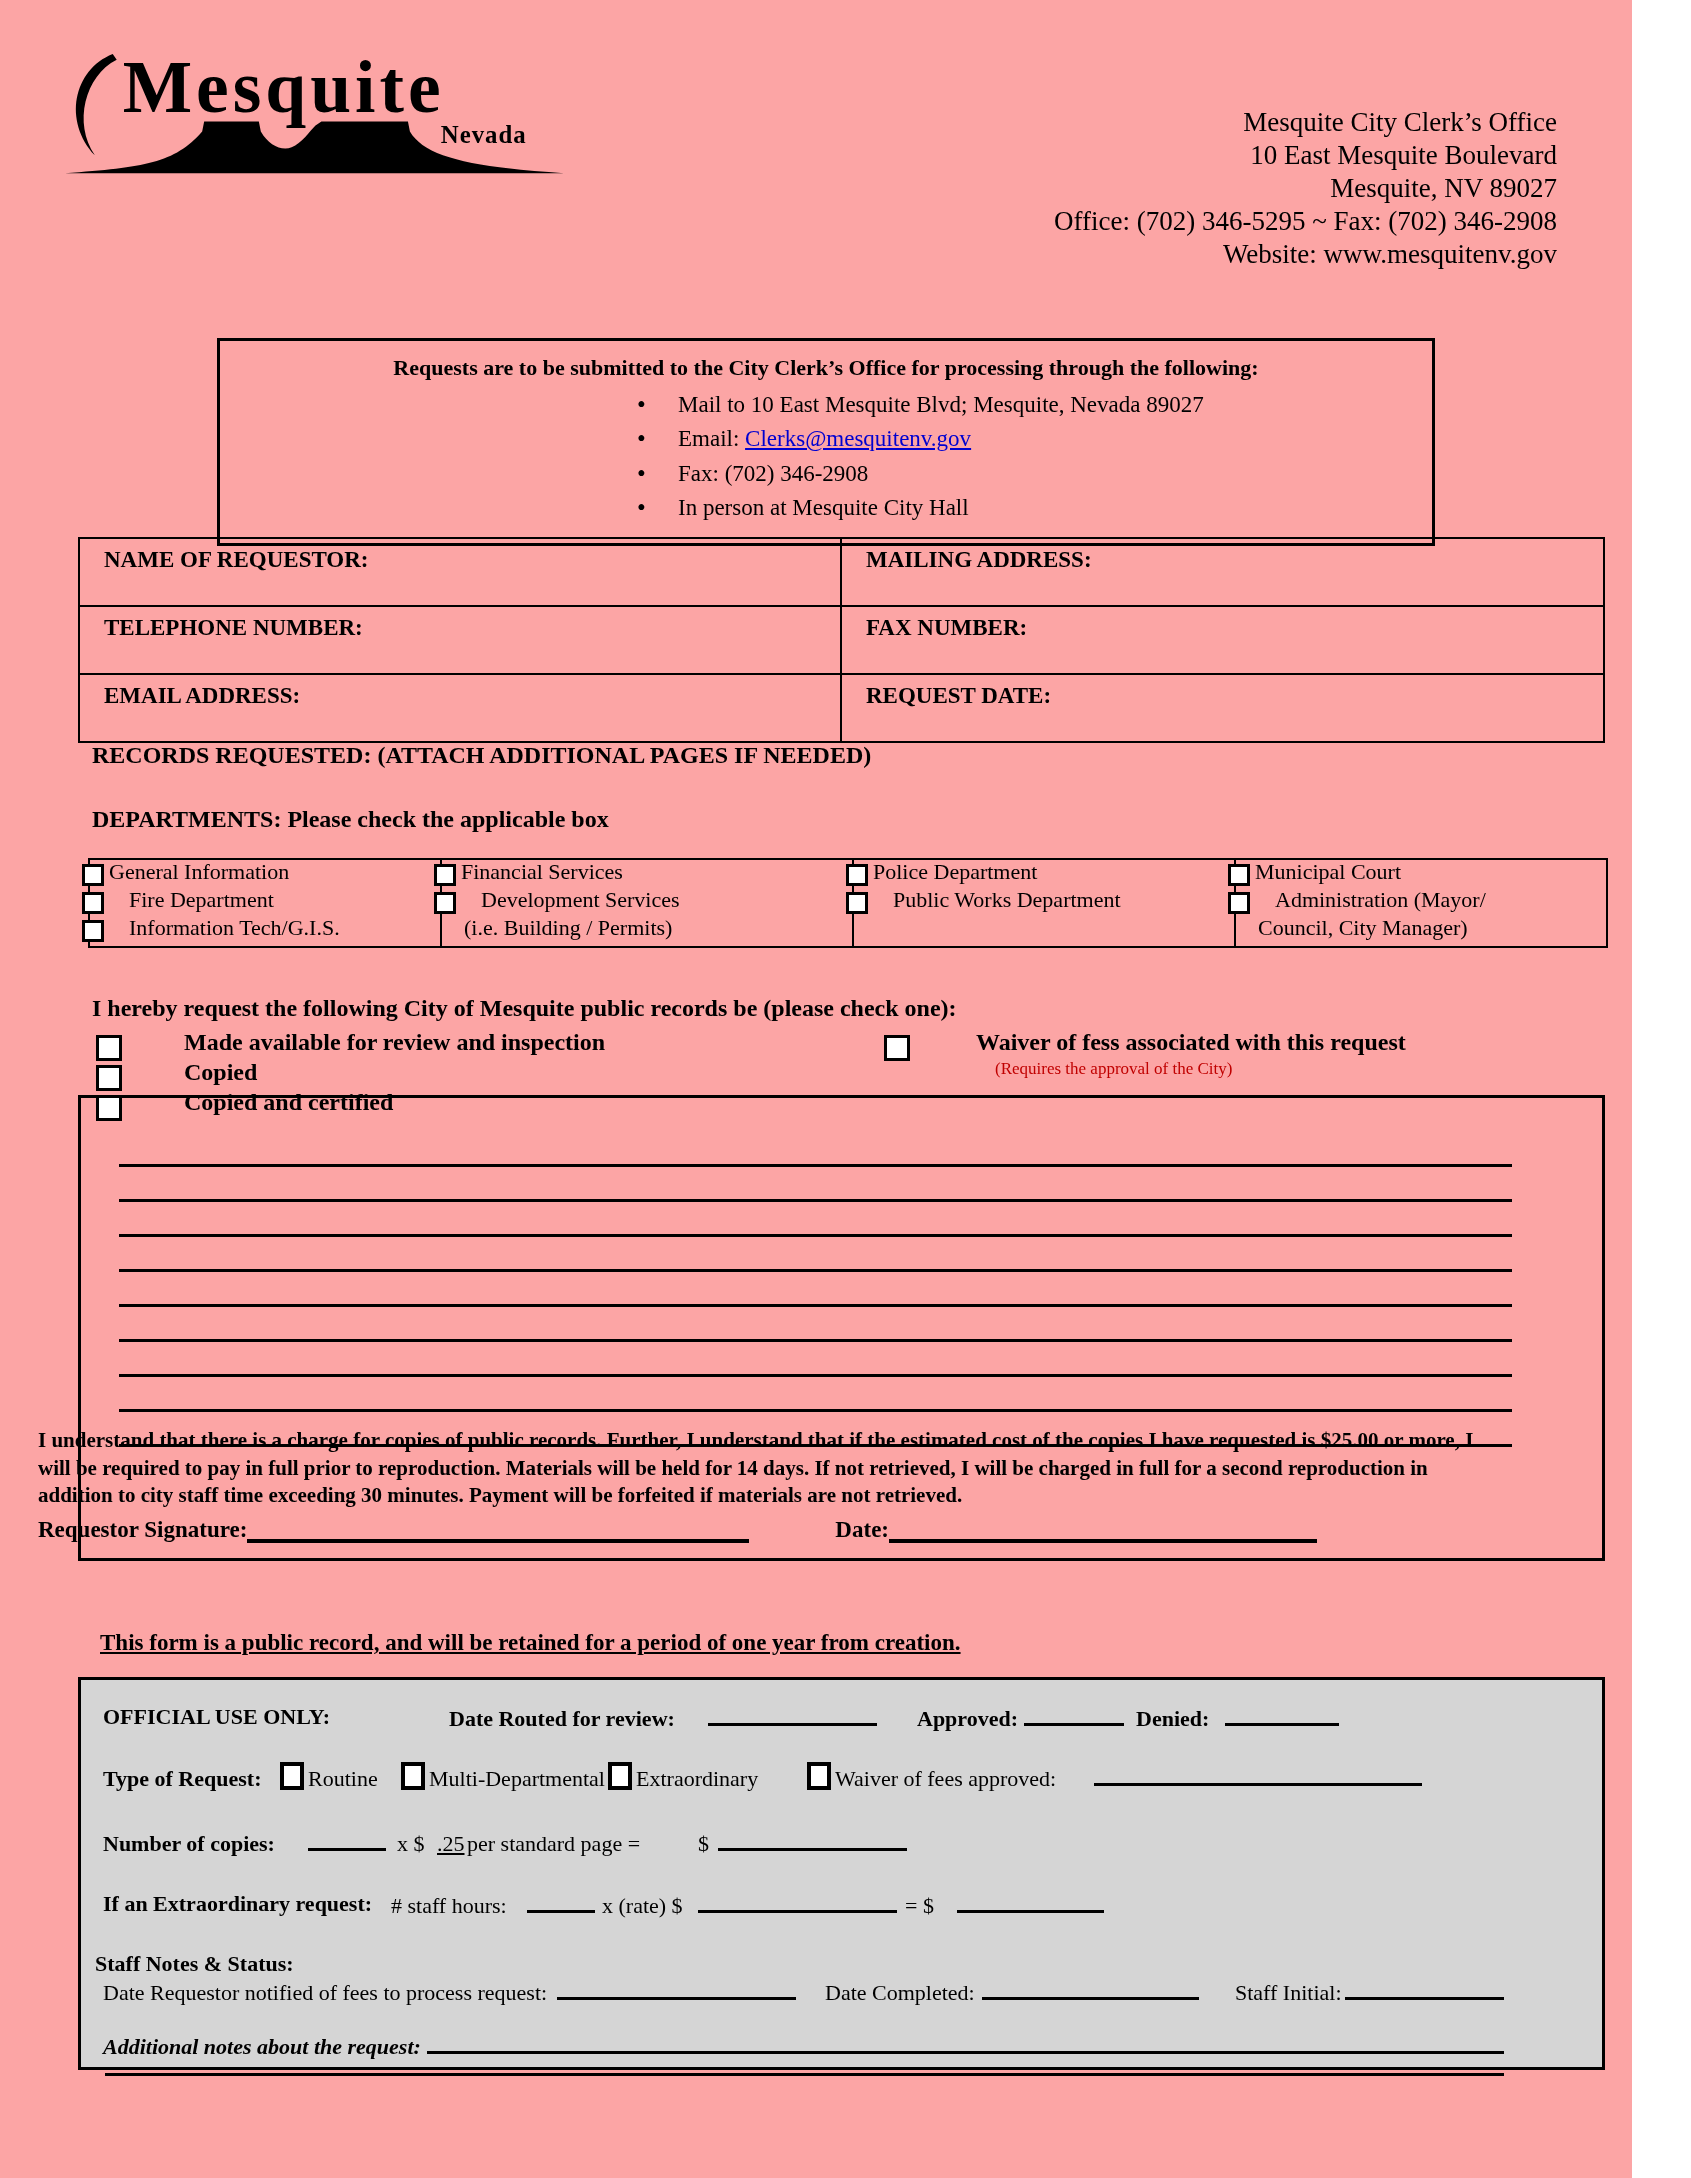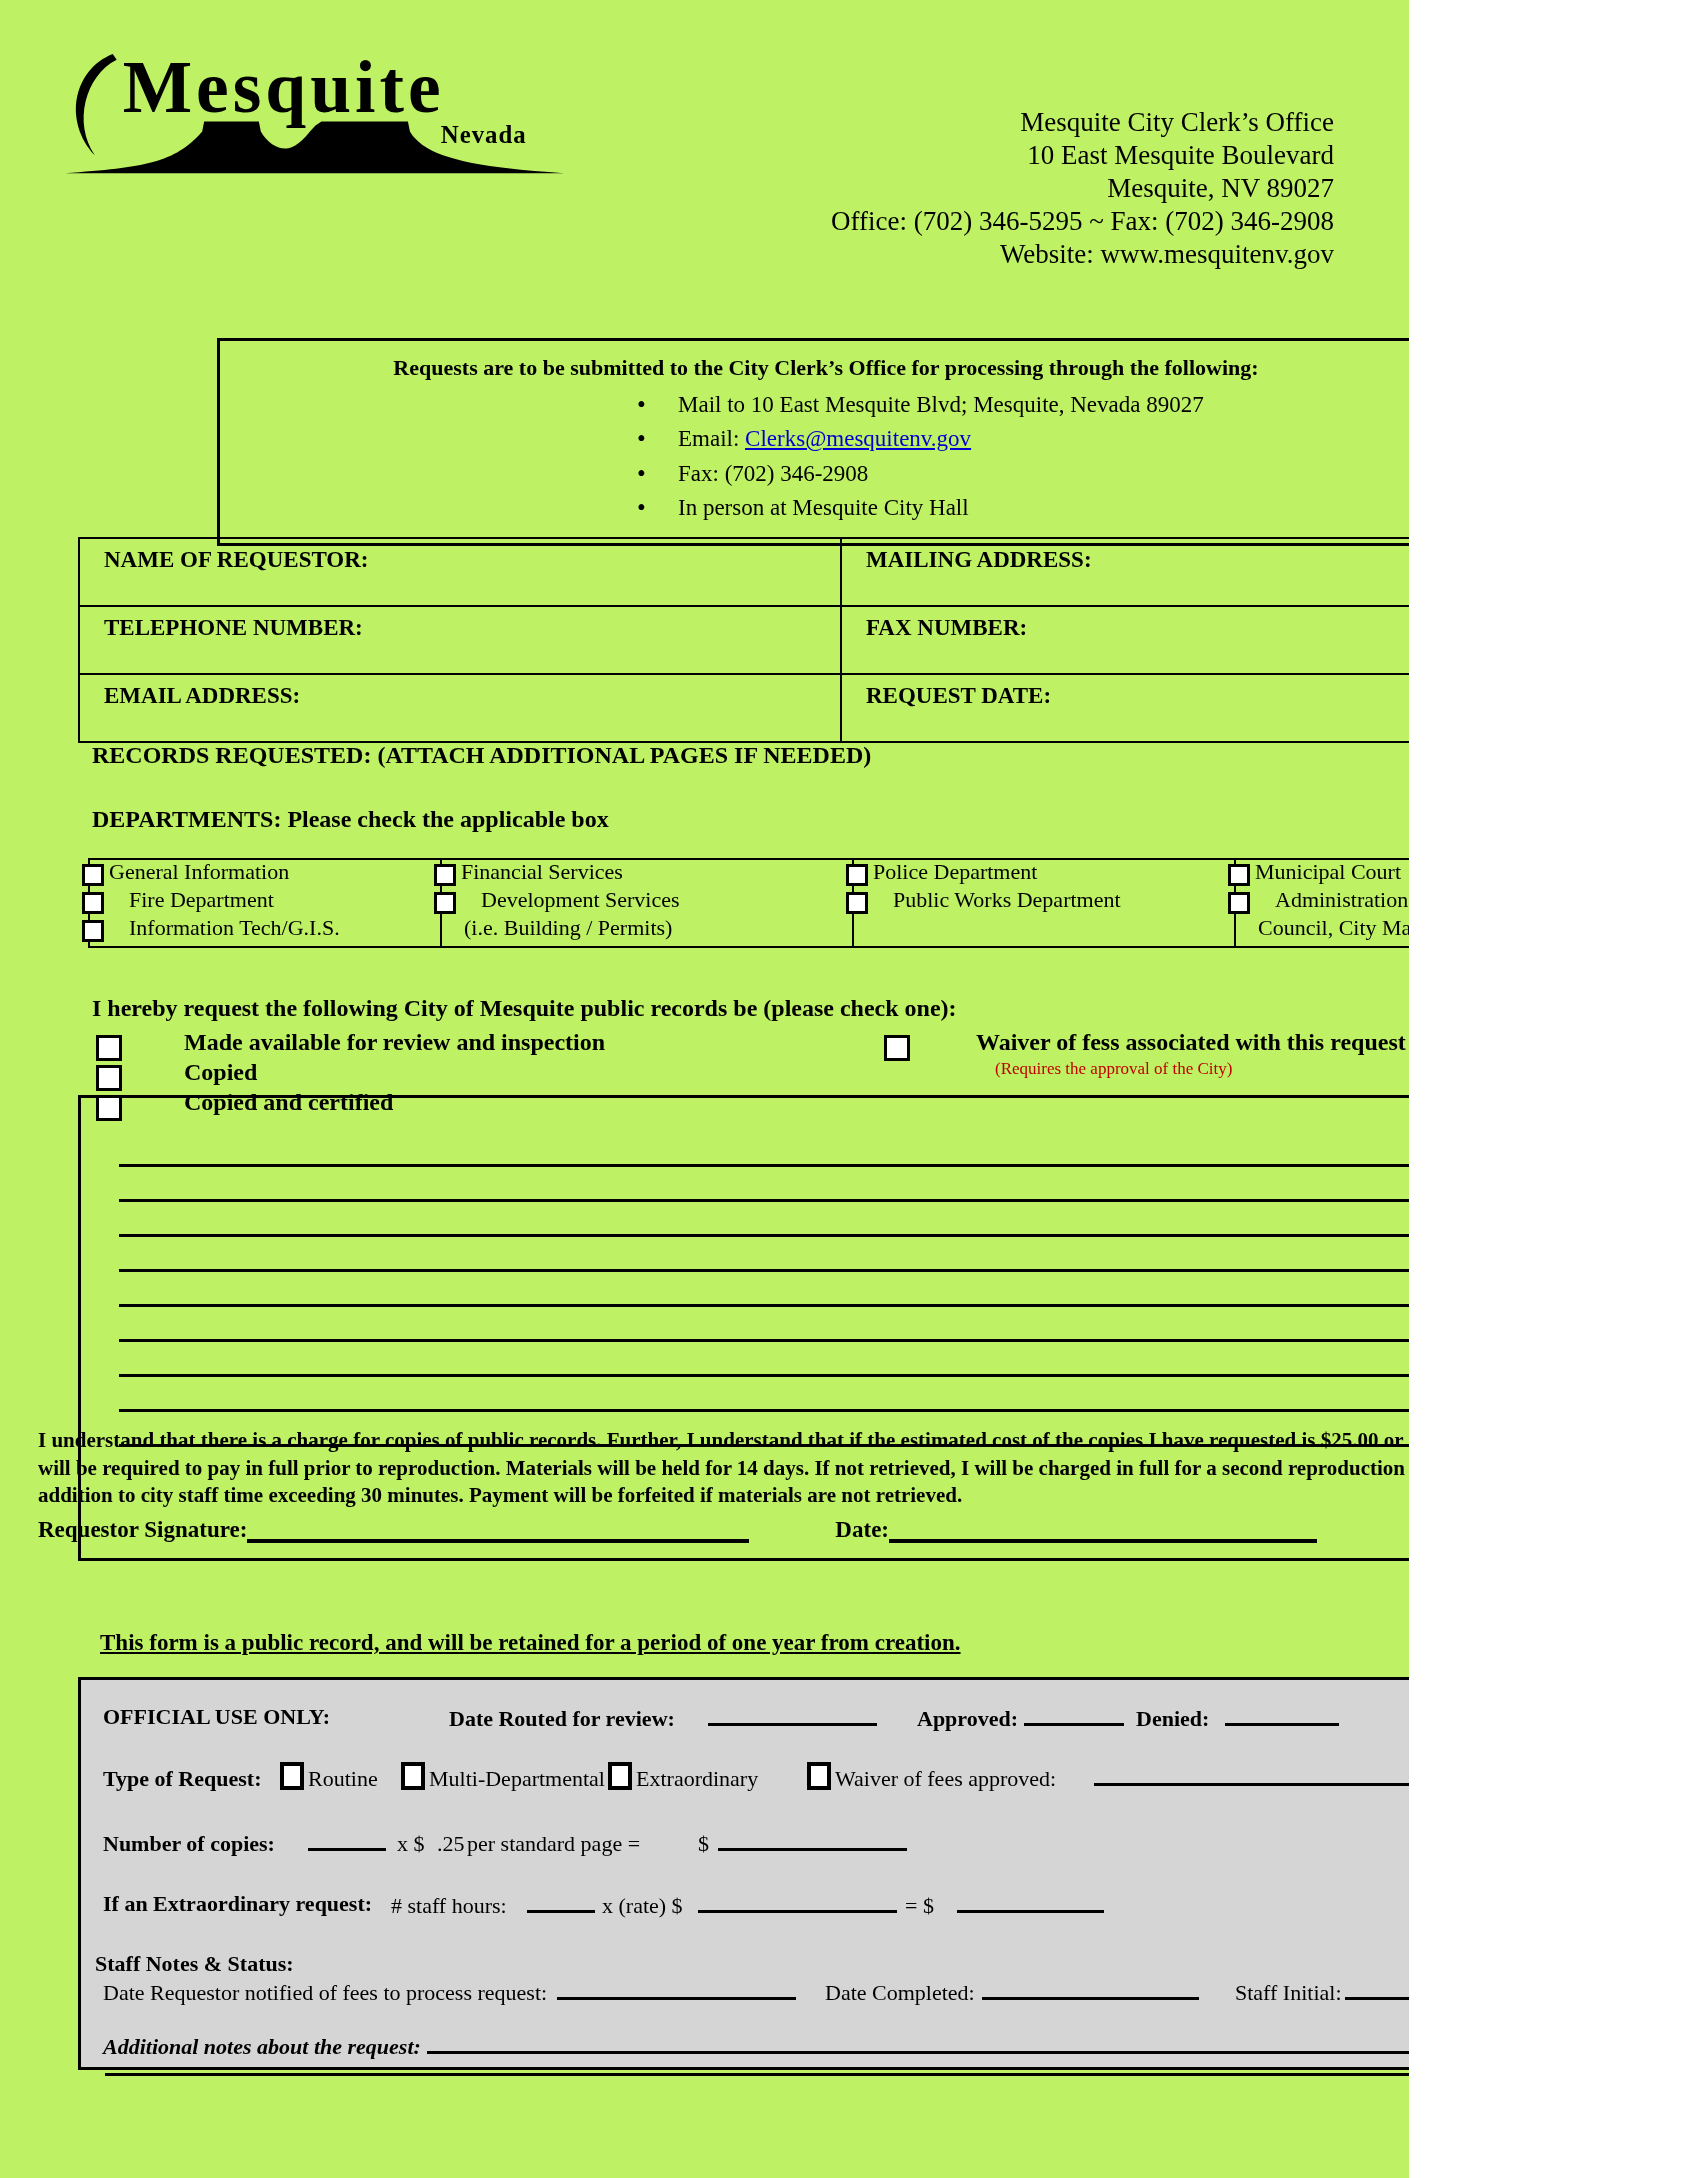--- a/index.html
+++ b/index.html
@@ -6,23 +6,23 @@
     margin: 0;
     padding: 0;
     background: #ffffff;
   }
   body {
     font-family: "Liberation Serif", "DejaVu Serif", serif;
     color: #000;
   }
   #page {
     position: relative;
-    width: 1409px;
+    width: 1632px;
     height: 2178px;
-    background: #bef264;
+    background: #fca5a5;
     overflow: hidden;
   }
 
   
   .header {
     position: absolute;
     top: 28px; left: 0; right: 0;
     height: 209px;
   }
   .logo {
@@ -464,21 +464,21 @@
       <div class="ou-row" style="left:348px; top:86px;">Multi-Departmental</div>
       <span class="ou-cbx" style="position:absolute; left:527px; top:82px;"></span>
       <div class="ou-row" style="left:555px; top:86px;">Extraordinary</div>
       <span class="ou-cbx" style="position:absolute; left:726px; top:82px;"></span>
       <div class="ou-row" style="left:754px; top:86px;">Waiver of fees approved:</div>
       <span class="ul" style="position:absolute; left:1013px; top:86px; width:328px;"></span>
 
       <div class="ou-row ou-b" style="left:22px; top:151px;">Number of copies:</div>
       <span class="ul" style="position:absolute; left:227px; top:151px; width:78px;"></span>
       <div class="ou-row" style="left:316px; top:151px;">x $</div>
-      <div class="ou-row" style="left:356px; top:151px; text-align:right;">.25</div>
+      <div class="ou-row" style="left:356px; top:151px; text-decoration:underline;text-align:right;">.25</div>
       <div class="ou-row" style="left:386px; top:151px;text-align:center;">per standard page =</div>
       <div class="ou-row" style="left:617px; top:151px;">$</div>
       <span class="ul" style="position:absolute; left:637px; top:151px; width:189px;"></span>
 
       <div class="ou-row ou-b" style="left:22px; top:211px;">If an Extraordinary request:</div>
       <div class="ou-row" style="left:310px; top:213px;"># staff hours:</div>
       <span class="ul" style="position:absolute; left:446px; top:213px; width:68px;"></span>
       <div class="ou-row" style="left:521px; top:213px;">x (rate)  $</div>
       <span class="ul" style="position:absolute; left:617px; top:213px; width:199px;"></span>
       <div class="ou-row" style="left:824px; top:213px;">= $</div>

